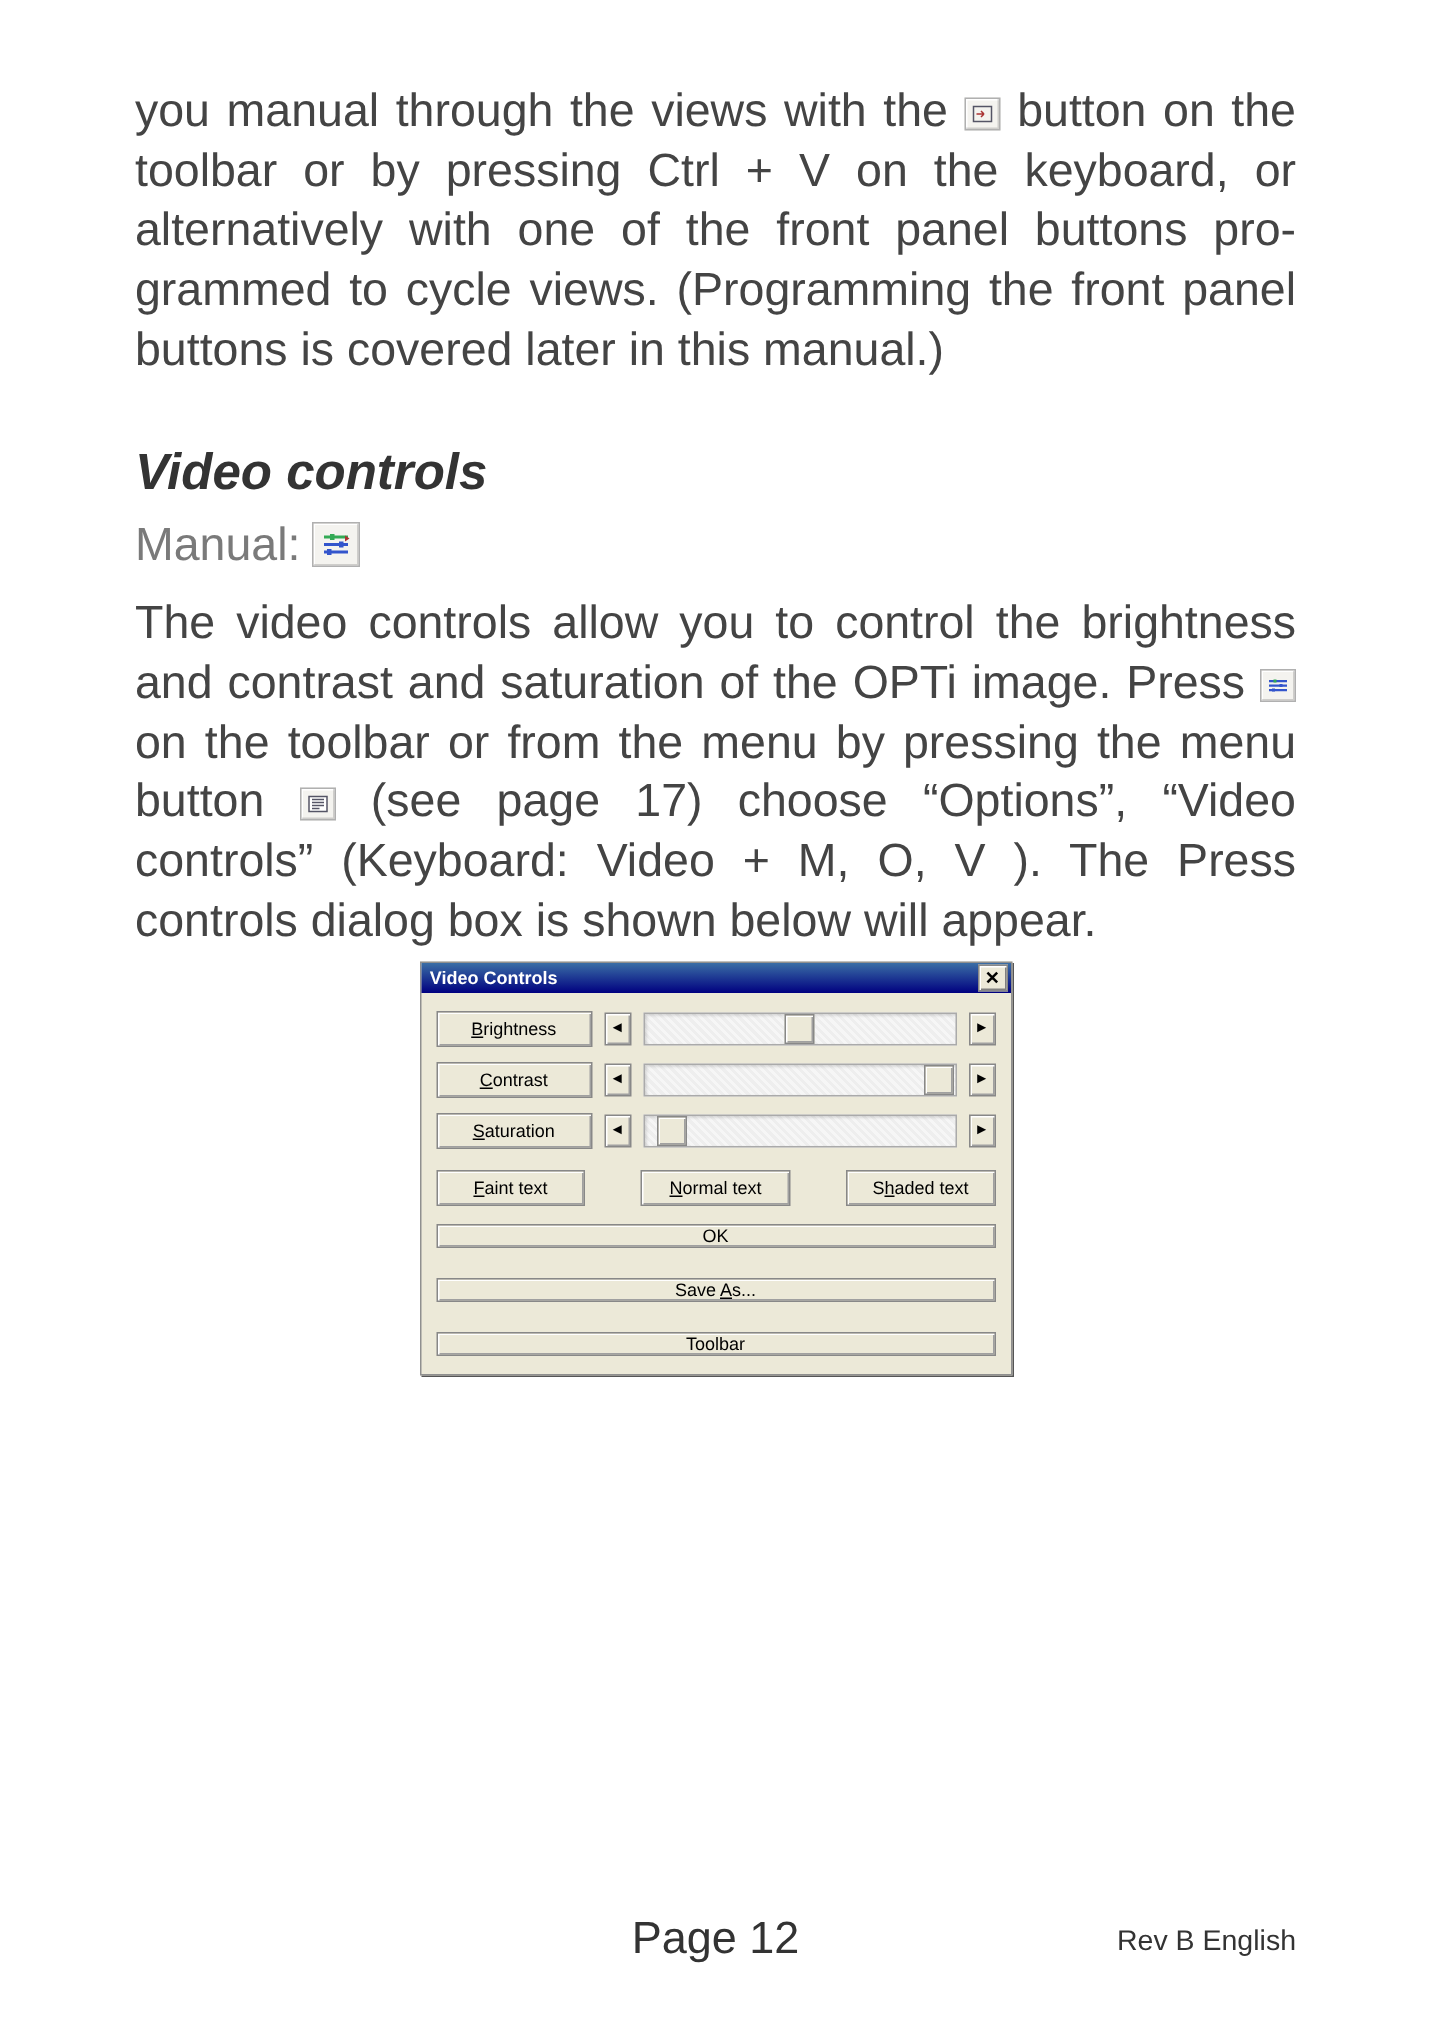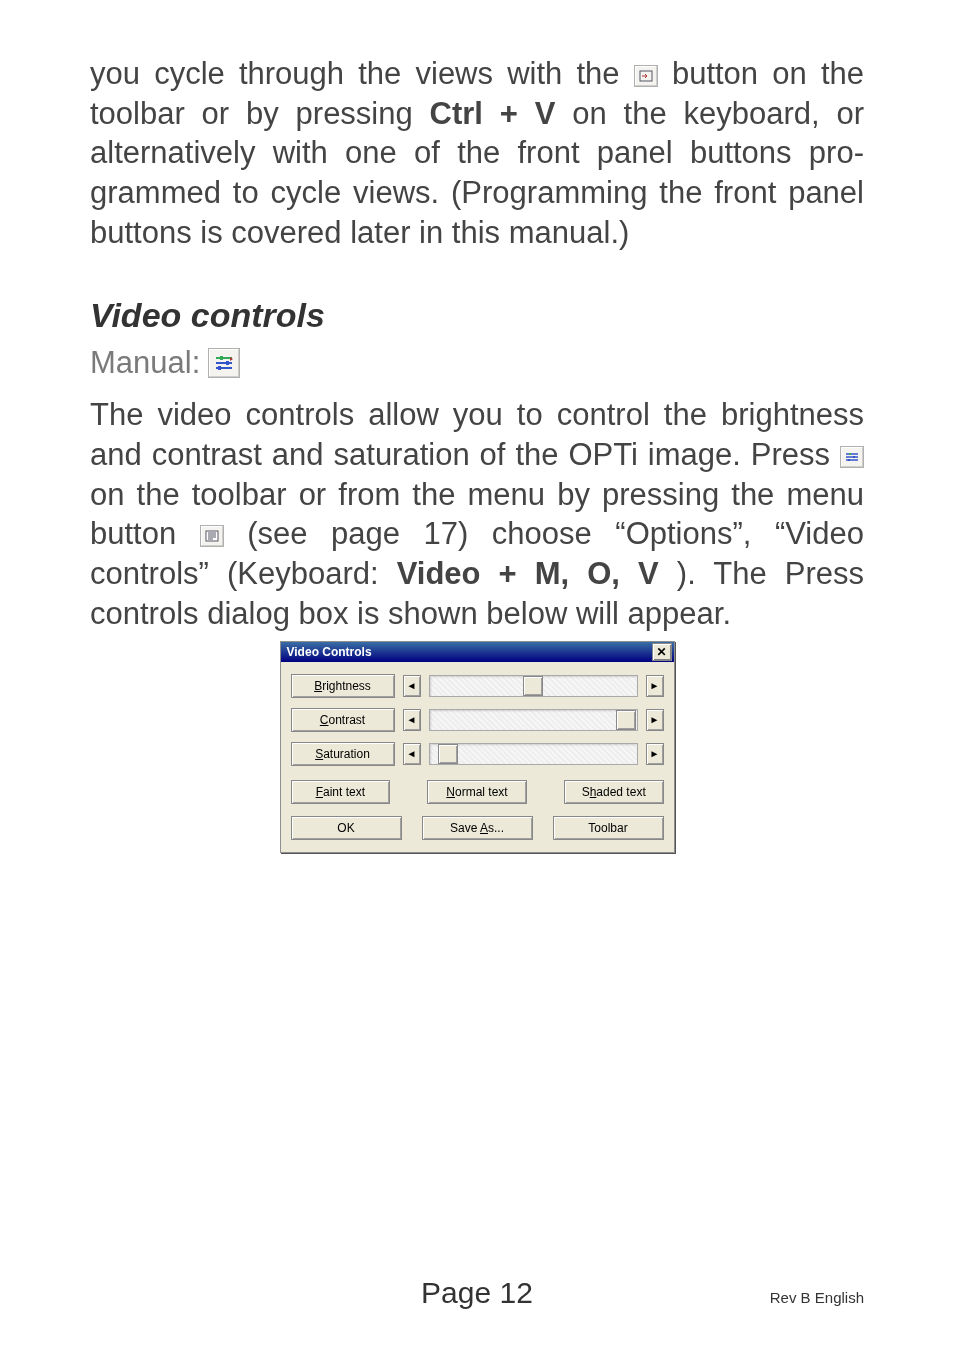--- a/index.html
+++ b/index.html
@@ -1,52 +1,52 @@
 <!DOCTYPE html>
 <html><head>
 <meta charset="utf-8">
 <style>
   html,body{margin:0;padding:0;background:#fff;font-family:Verdana,Geneva,sans-serif;color:#333;}
   .page{width:954px;height:1350px;box-sizing:border-box;padding:54px 90px 40px 90px;position:relative;}
   .header{font-weight:bold;color:#333;text-align:center;font-size:20px;margin-bottom:18px;}
   .body-text{font-size:31px;line-height:1.28;text-align:justify;text-justify:inter-word;color:#444;}
-  .body-text b{font-weight:bold;}
+  .body-text b{font-weight:normal;}
   .h2{font-size:34px;font-weight:bold;font-style:italic;color:#333;margin-top:44px;margin-bottom:10px;}
   .toolbar-line{font-size:31px;color:#7a7a7a;margin-bottom:14px;display:flex;align-items:center;gap:8px;}
   .icon-box{display:inline-flex;width:22px;height:20px;border:1px solid #b0b0b0;background:#f4f3ef;vertical-align:middle;align-items:center;justify-content:center;box-shadow:inset -1px -1px 0 rgba(0,0,0,.15),inset 1px 1px 0 #fff;}
   .icon-box.lg{width:30px;height:28px;}
   .icon-box svg{display:block;}
   .dialog-wrap{display:flex;justify-content:center;margin-top:8px;}
   .dialog{width:393px;background:#ece9d8;border:1px solid #8f8f8f;box-shadow:1px 1px 0 #555;font-family:Tahoma,Verdana,sans-serif;font-size:12px;color:#000;}
   .titlebar{height:20px;background:linear-gradient(#3a6ea5,#000080);color:#fff;display:flex;align-items:center;justify-content:space-between;padding:0 2px 0 6px;font-size:12px;font-weight:bold;}
   .titlebar .title{white-space:nowrap;}
   .close-btn{width:18px;height:16px;background:#ece9d8;border:1px solid #888;box-shadow:inset 1px 1px 0 #fff,inset -1px -1px 0 #808080;color:#000;display:flex;align-items:center;justify-content:center;font-size:12px;font-weight:bold;line-height:1;}
   .dlg-inner{padding:12px 10px 12px 10px;}
   .row{display:flex;align-items:center;margin-bottom:10px;gap:8px;justify-content:center;}
   .btn{background:#ece9d8;border:1px solid #888;box-shadow:inset 1px 1px 0 #fff,inset -1px -1px 0 #a0a0a0;height:24px;display:flex;align-items:center;justify-content:center;padding:0 6px;min-width:104px;box-sizing:border-box;}
   .btn.small{min-width:0;width:104px;}
   .btn.sq{min-width:0;width:18px;height:22px;padding:0;}
   .track{flex:1;height:22px;background:#f4f4f4;border:1px solid #aaa;box-shadow:inset 1px 1px 2px rgba(0,0,0,.15);position:relative;box-sizing:border-box;background-image:repeating-linear-gradient(45deg,#eee 0 2px,#f6f6f6 2px 4px);}
   .thumb{position:absolute;top:0;bottom:0;width:18px;background:#ece9d8;border:1px solid #888;box-shadow:inset 1px 1px 0 #fff,inset -1px -1px 0 #a0a0a0;}
   .row3{display:flex;gap:37px;margin-top:14px;margin-bottom:12px;justify-content:space-between;}
   .row3 .btn{flex:1;min-width:0;}
-  .rowbtns{display:flex;gap:20px;justify-content:space-between;}
+  .rowbtns{display:flex;gap:20px;justify-content:space-between;flex-direction:column;}
   .rowbtns .btn{flex:1;min-width:0;}
   .ul{text-decoration:underline;}
   .footer{position:absolute;left:0;right:0;bottom:40px;display:flex;justify-content:center;align-items:baseline;font-size:30px;color:#333;}
-  .footer .rev{position:absolute;right:90px;bottom:4px;font-size:15px;color:#333;}
+  .footer .rev{position:absolute;right:90px;bottom:4px;font-size:19px;color:#333;}
   .arrow{font-size:10px;line-height:1;}
 </style>
 </head>
 <body>
 
 <div class="page">
 
   <div class="body-text">
-    <span>you cycle through the views with the </span>
+    <span>you manual through the views with the </span>
     <span class="icon-box">
       <svg width="14" height="12" viewBox="0 0 14 12">
           <rect x="1" y="1" width="12" height="10" fill="none" stroke="#556" stroke-width="1"></rect>
           <path d="M3 6 L8 6 M8 6 L6 4 M8 6 L6 8" stroke="#a33" stroke-width="1" fill="none"></path>
         </svg>
     </span>
     <span> button on the toolbar or by pressing </span>
     <b>Ctrl + V</b>
     <span> on the keyboard, or alternatively with one of the front panel buttons pro­grammed to cycle views. (Programming the front panel buttons is covered later in this manual.)</span>
   </div>

